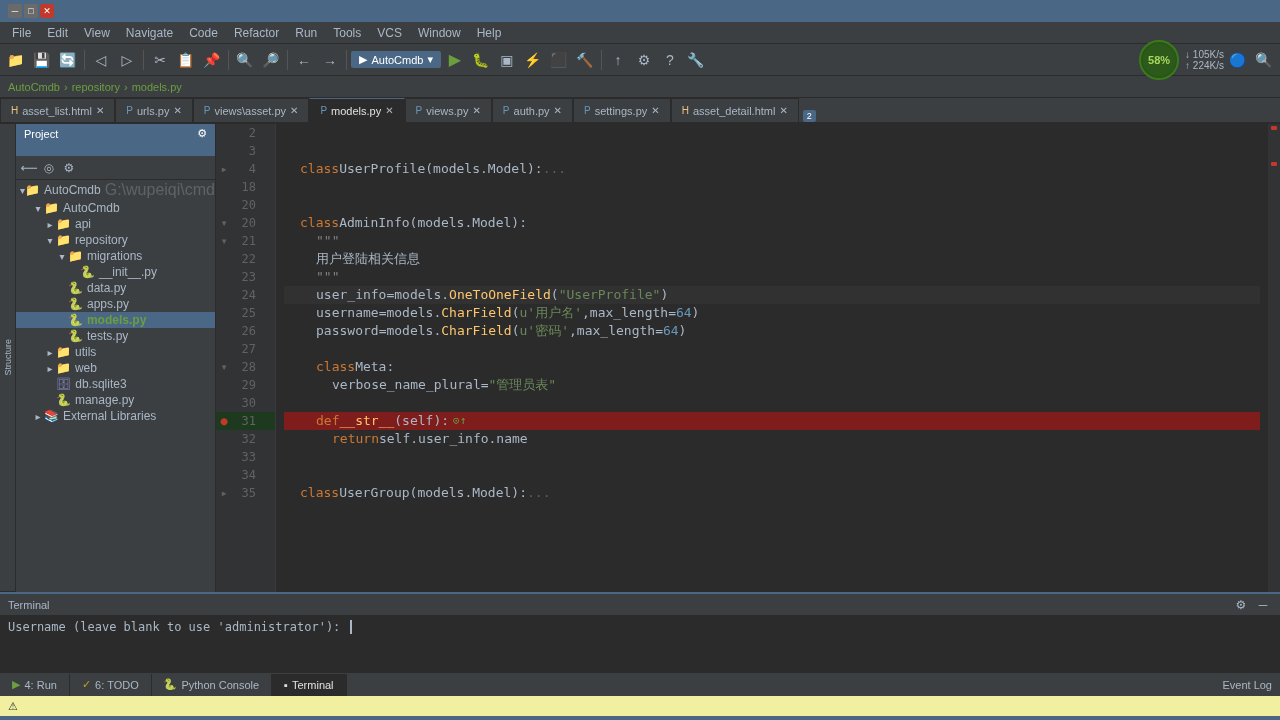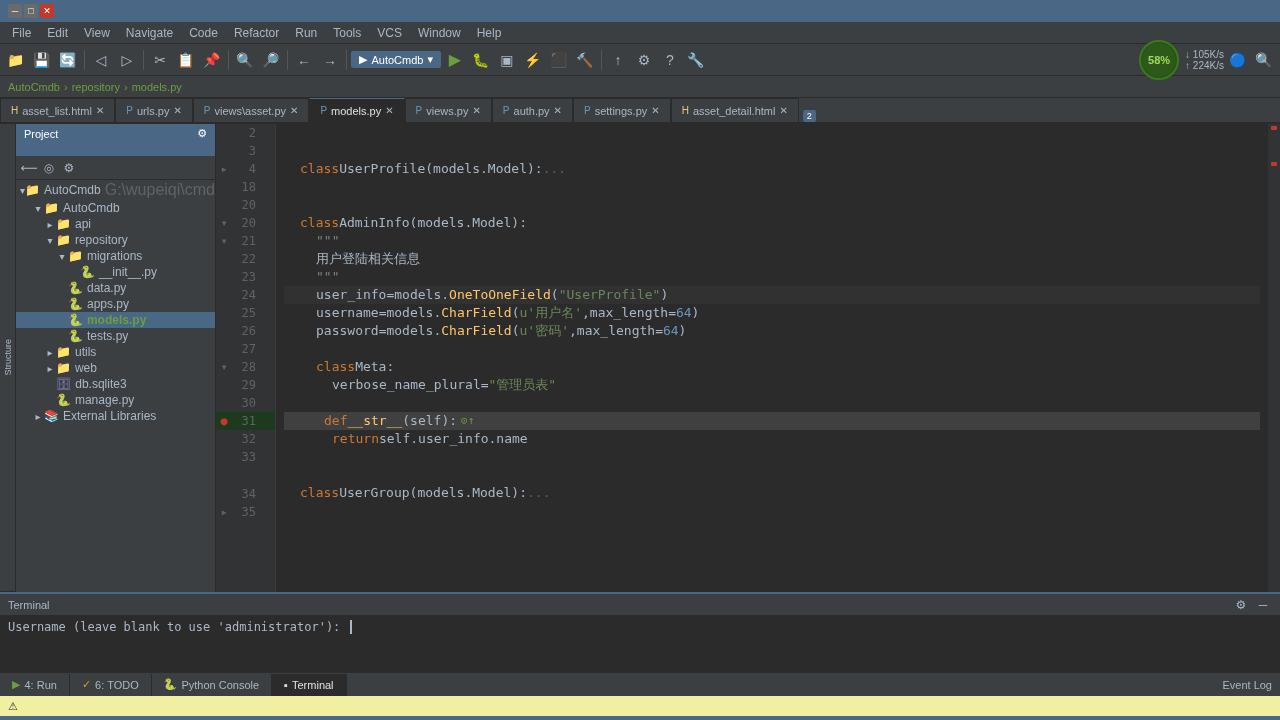--- a/index.html
+++ b/index.html
@@ -397,21 +397,21 @@
         <span style="width:28px; text-align:right; padding-right:4px; color:#606366;">31</span>
       </div>
       <div style="display:flex; line-height:18px; align-items:center; min-height:18px;">
         <span style="width:16px; text-align:center; color:#606366;"></span>
         <span style="width:28px; text-align:right; padding-right:4px; color:#606366;">32</span>
       </div>
       <div style="display:flex; line-height:18px; align-items:center; min-height:18px;">
         <span style="width:16px; text-align:center; color:#606366;"></span>
         <span style="width:28px; text-align:right; padding-right:4px; color:#606366;">33</span>
       </div>
-      <div style="display:flex; line-height:18px; align-items:center; min-height:18px;margin-top:19px;">
+      <div style="display:flex; line-height:18px; align-items:center; min-height:18px;">
         <span style="width:16px; text-align:center; color:#606366;"></span>
         <span style="width:28px; text-align:right; padding-right:4px; color:#606366;">34</span>
       </div>
       <div style="display:flex; line-height:18px; align-items:center; min-height:18px;">
         <span style="width:16px; text-align:center; color:#606366;">▸</span>
         <span style="width:28px; text-align:right; padding-right:4px; color:#606366;">35</span>
       </div>
     </div>
 
     <div style="flex:1; background:#2b2b2b; font-family:Consolas,monospace; font-size:13px; line-height:18px; padding:0 8px; overflow:auto; color:#a9b7c6;">
@@ -510,21 +510,21 @@
 
       <div class="code-line" style="min-height:18px;">
         <span style="margin-left:48px;"></span>
         <span style="color:#a9b7c6;">verbose_name_plural </span>
         <span>= </span>
         <span class="str">"管理员表"</span>
       </div>
 
       <div class="code-line" style="min-height:18px;"></div>
 
-      <div class="code-line highlighted" style="min-height:18px; background:#404040;padding-left:8px;">
+      <div class="code-line highlighted" style="min-height:18px; background:#7f1d1d;">
         <span style="margin-left:32px;"></span>
         <span class="kw">def </span>
         <span style="color:#ffc66d;">__str__</span>
         <span>(</span>
         <span style="color:#a9b7c6;">self</span>
         <span>):</span>
         <span style="margin-left:4px; color:#6a9e3f; font-size:11px;">⊙↑</span>
       </div>
 
       <div class="code-line" style="min-height:18px;">

